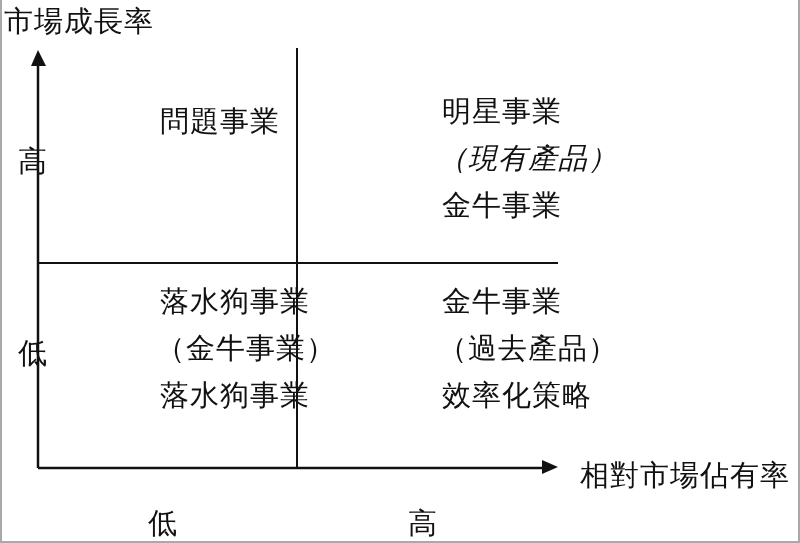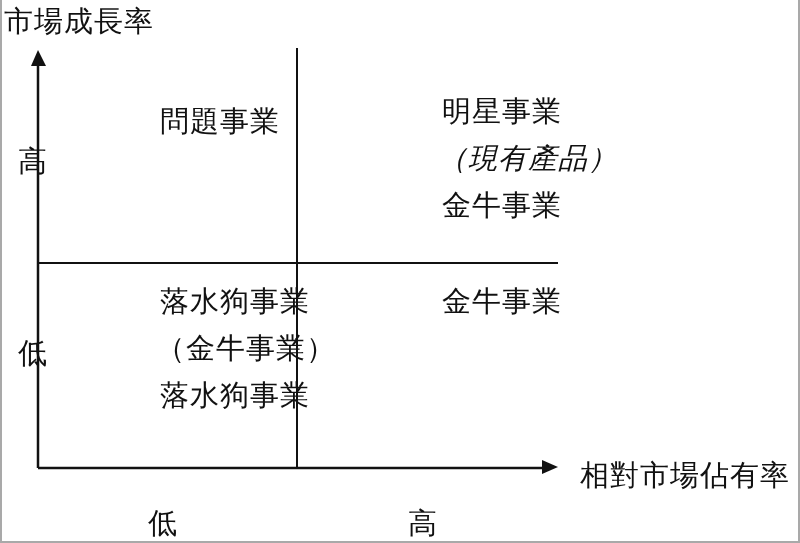--- a/index.html
+++ b/index.html
@@ -81,15 +81,17 @@
   </div>
 
   <div class="lbl" style="left:158px; top:278px;">
     <span class="quad-line">落水狗事業</span>
     <span class="quad-line" style="margin-left:-4px;">（金牛事業）</span>
     <span class="quad-line">落水狗事業</span>
   </div>
 
   <div class="lbl" style="left:440px; top:278px;">
     <span class="quad-line">金牛事業</span>
+    <span class="quad-line" style="margin-left:-4px;">（過去產品）</span>
+    <span class="quad-line">效率化策略</span>
   </div>
 
 </div>
 
 </body></html>

